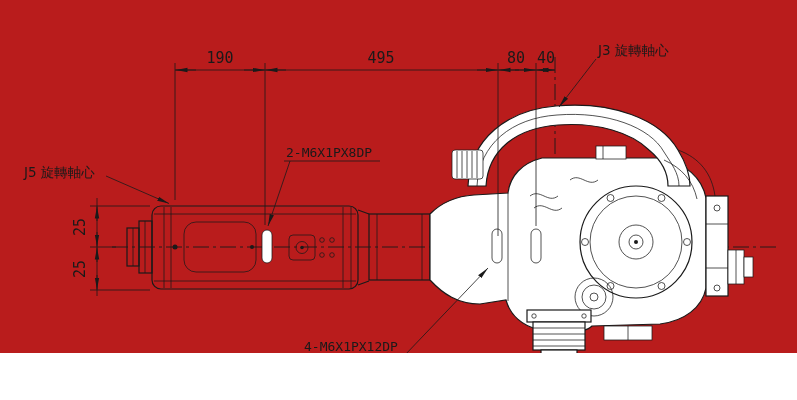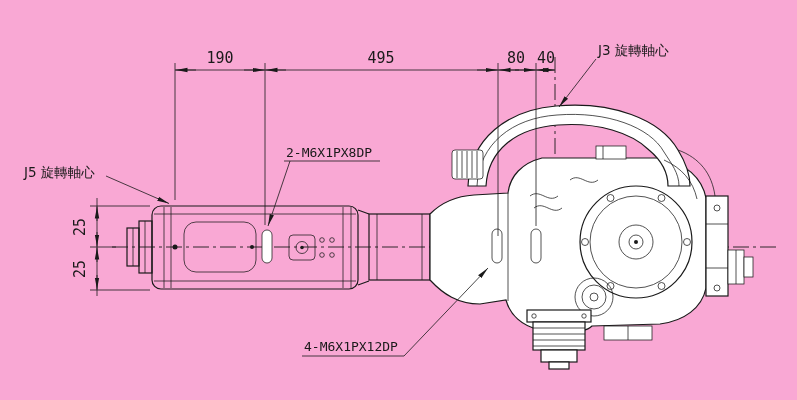--- a/index.html
+++ b/index.html
@@ -3,22 +3,22 @@
 <meta charset="utf-8">
 <style>
   html, body {
     margin: 0;
     padding: 0;
     background: #ffffff;
   }
   .canvas {
     position: relative;
     width: 797px;
-    height: 400px;
-    background: #f9a8d4;
+    height: 353px;
+    background: #b91c1c;
     overflow: hidden;
   }
   svg { display: block; }
   .ln   { stroke: #1a1a1a; fill: none; stroke-width: 1.2; }
   .lnf  { stroke: #1a1a1a; fill: #ffffff; stroke-width: 1.2; }
   .det  { stroke: #1a1a1a; fill: none; stroke-width: 0.75; }
   .detf { stroke: #1a1a1a; fill: #ffffff; stroke-width: 0.75; }
   .fill { fill: #1a1a1a; stroke: none; }
   .dimln { stroke: #1a1a1a; fill: none; stroke-width: 0.8; }
   .cl    { stroke: #1a1a1a; fill: none; stroke-width: 0.9; stroke-dasharray: 16 4 3 4; }

